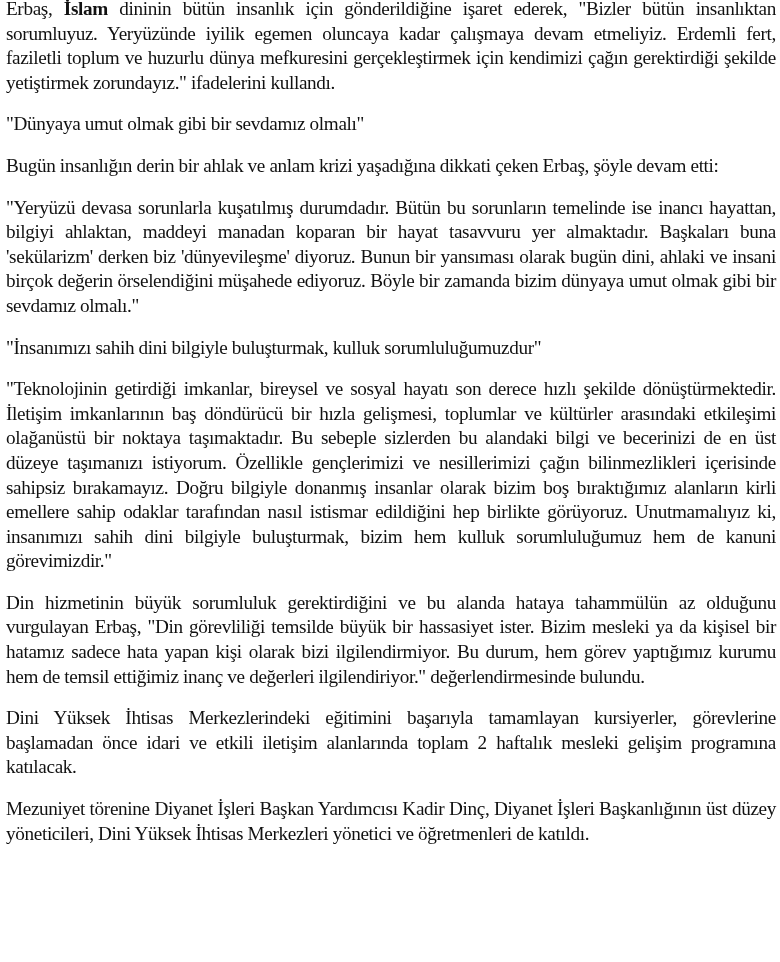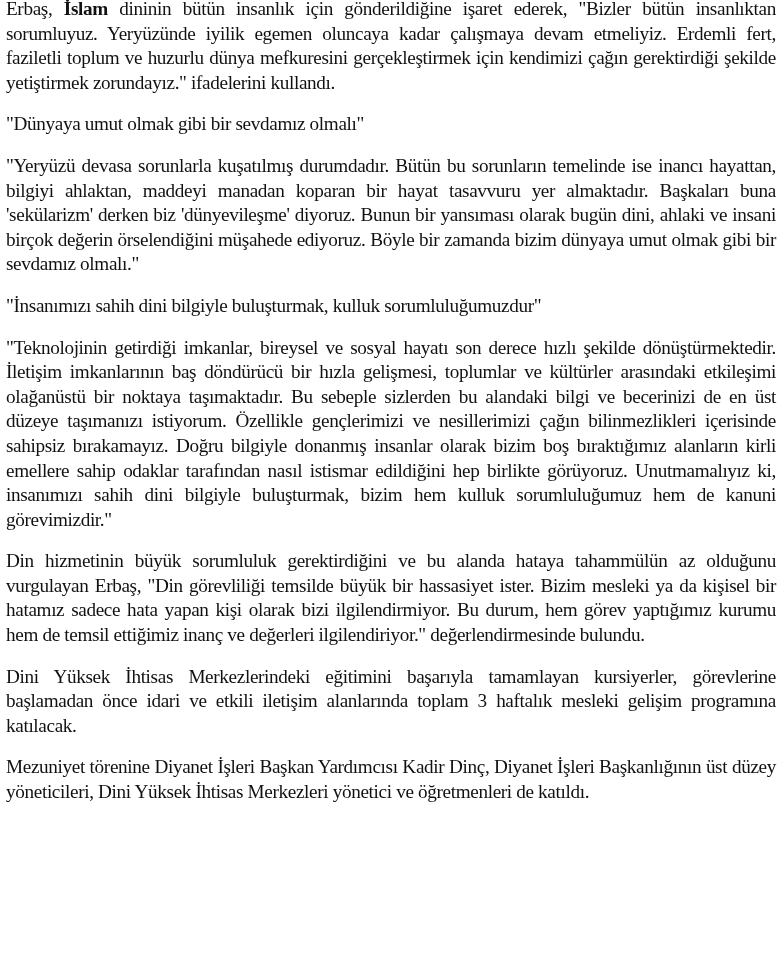--- a/index.html
+++ b/index.html
@@ -38,27 +38,28 @@
     }
   </style>
 </head>
 <body>
 
 <div class="article">
   <p class="first"><span>Erbaş, </span><a class="kw">İslam</a><span> dininin bütün insanlık için gönderildiğine işaret ederek, "Bizler bütün insanlıktan sorumluyuz. Yeryüzünde iyilik egemen oluncaya kadar çalışmaya devam etmeliyiz. Erdemli fert, faziletli toplum ve huzurlu dünya mefkuresini gerçekleştirmek için kendimizi çağın gerektirdiği şekilde yetiştirmek zorundayız." ifadelerini kullandı.</span></p>
 
   <p class="subhead">"Dünyaya umut olmak gibi bir sevdamız olmalı"</p>
 
+  <p>Bugün insanlığın derin bir ahlak ve anlam krizi yaşadığına dikkati çeken Erbaş, şöyle devam etti:</p>
 
   <p>"Yeryüzü devasa sorunlarla kuşatılmış durumdadır. Bütün bu sorunların temelinde ise inancı hayattan, bilgiyi ahlaktan, maddeyi manadan koparan bir hayat tasavvuru yer almaktadır. Başkaları buna 'sekülarizm' derken biz 'dünyevileşme' diyoruz. Bunun bir yansıması olarak bugün dini, ahlaki ve insani birçok değerin örselendiğini müşahede ediyoruz. Böyle bir zamanda bizim dünyaya umut olmak gibi bir sevdamız olmalı."</p>
 
   <p class="subhead">"İnsanımızı sahih dini bilgiyle buluşturmak, kulluk sorumluluğumuzdur"</p>
 
 
   <p>"Teknolojinin getirdiği imkanlar, bireysel ve sosyal hayatı son derece hızlı şekilde dönüştürmektedir. İletişim imkanlarının baş döndürücü bir hızla gelişmesi, toplumlar ve kültürler arasındaki etkileşimi olağanüstü bir noktaya taşımaktadır. Bu sebeple sizlerden bu alandaki bilgi ve becerinizi de en üst düzeye taşımanızı istiyorum. Özellikle gençlerimizi ve nesillerimizi çağın bilinmezlikleri içerisinde sahipsiz bırakamayız. Doğru bilgiyle donanmış insanlar olarak bizim boş bıraktığımız alanların kirli emellere sahip odaklar tarafından nasıl istismar edildiğini hep birlikte görüyoruz. Unutmamalıyız ki, insanımızı sahih dini bilgiyle buluşturmak, bizim hem kulluk sorumluluğumuz hem de kanuni görevimizdir."</p>
 
   <p>Din hizmetinin büyük sorumluluk gerektirdiğini ve bu alanda hataya tahammülün az olduğunu vurgulayan Erbaş, "Din görevliliği temsilde büyük bir hassasiyet ister. Bizim mesleki ya da kişisel bir hatamız sadece hata yapan kişi olarak bizi ilgilendirmiyor. Bu durum, hem görev yaptığımız kurumu hem de temsil ettiğimiz inanç ve değerleri ilgilendiriyor." değerlendirmesinde bulundu.</p>
 
 
-  <p>Dini Yüksek İhtisas Merkezlerindeki eğitimini başarıyla tamamlayan kursiyerler, görevlerine başlamadan önce idari ve etkili iletişim alanlarında toplam 3 haftalık mesleki gelişim programına katılacak.</p>
+  <p>Dini Yüksek İhtisas Merkezlerindeki eğitimini başarıyla tamamlayan kursiyerler, görevlerine başlamadan önce idari ve etkili iletişim alanlarında toplam 2 haftalık mesleki gelişim programına katılacak.</p>
 
   <p>Mezuniyet törenine Diyanet İşleri Başkan Yardımcısı Kadir Dinç, Diyanet İşleri Başkanlığının üst düzey yöneticileri, Dini Yüksek İhtisas Merkezleri yönetici ve öğretmenleri de katıldı.</p>
 </div>
 
 </body></html>

